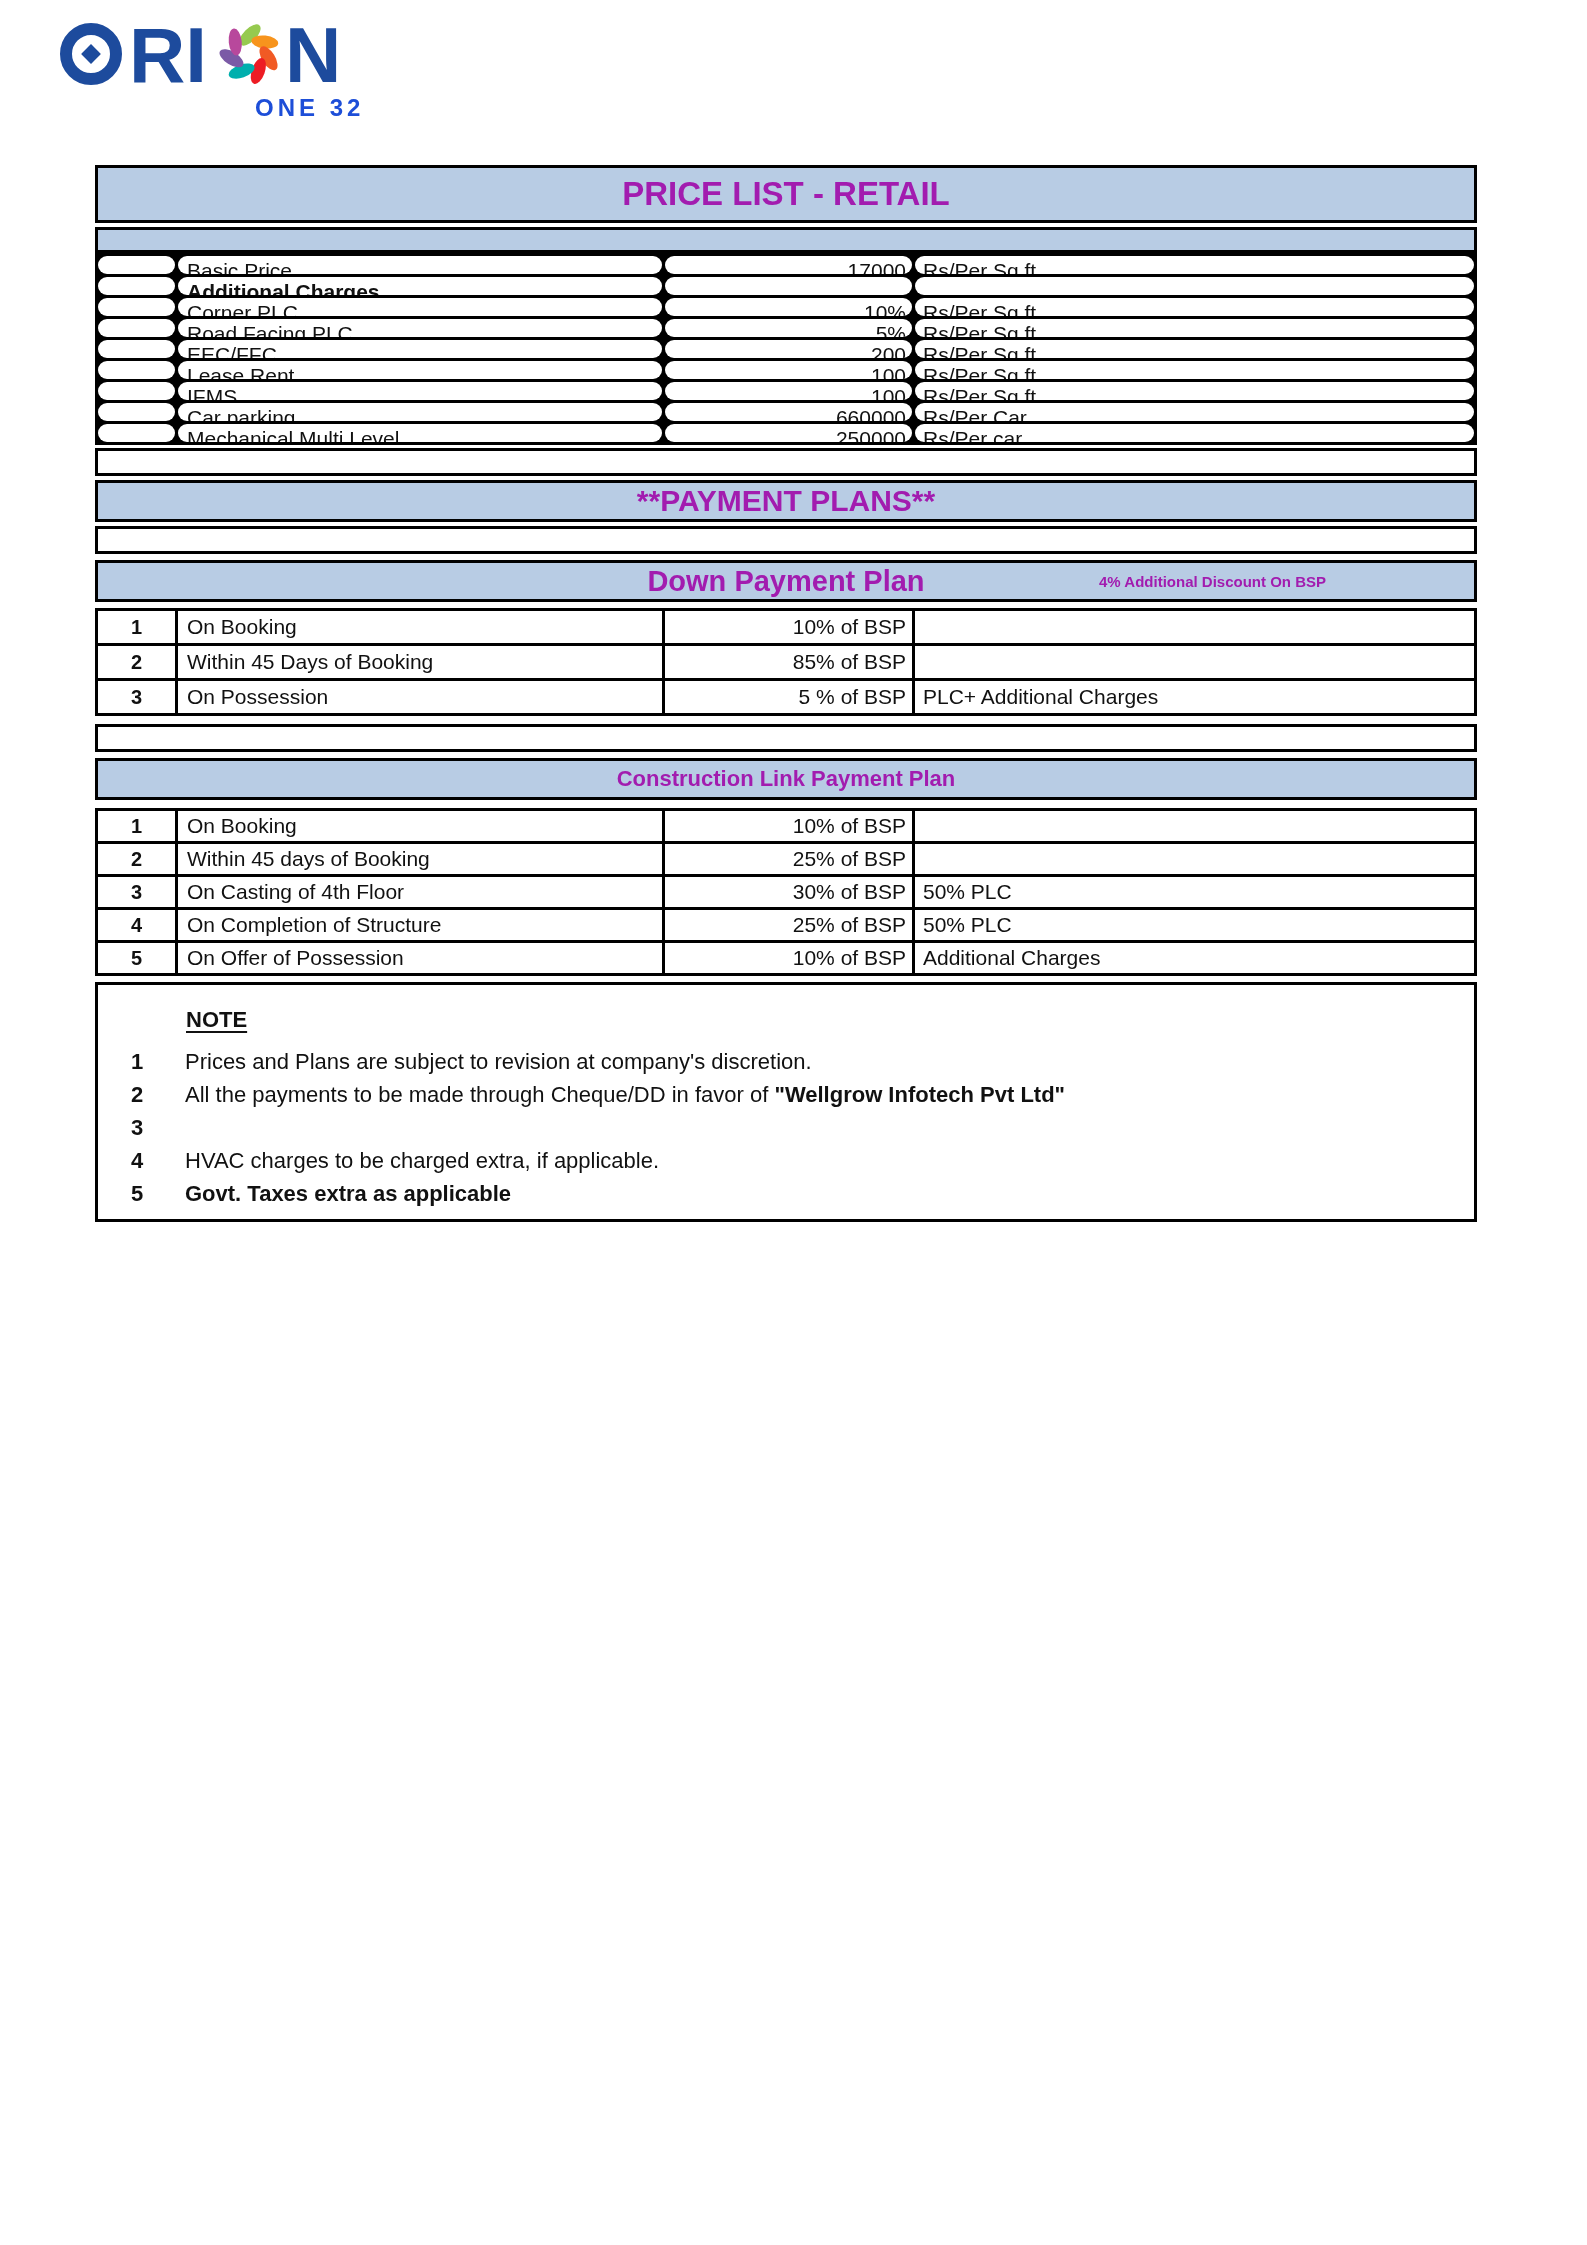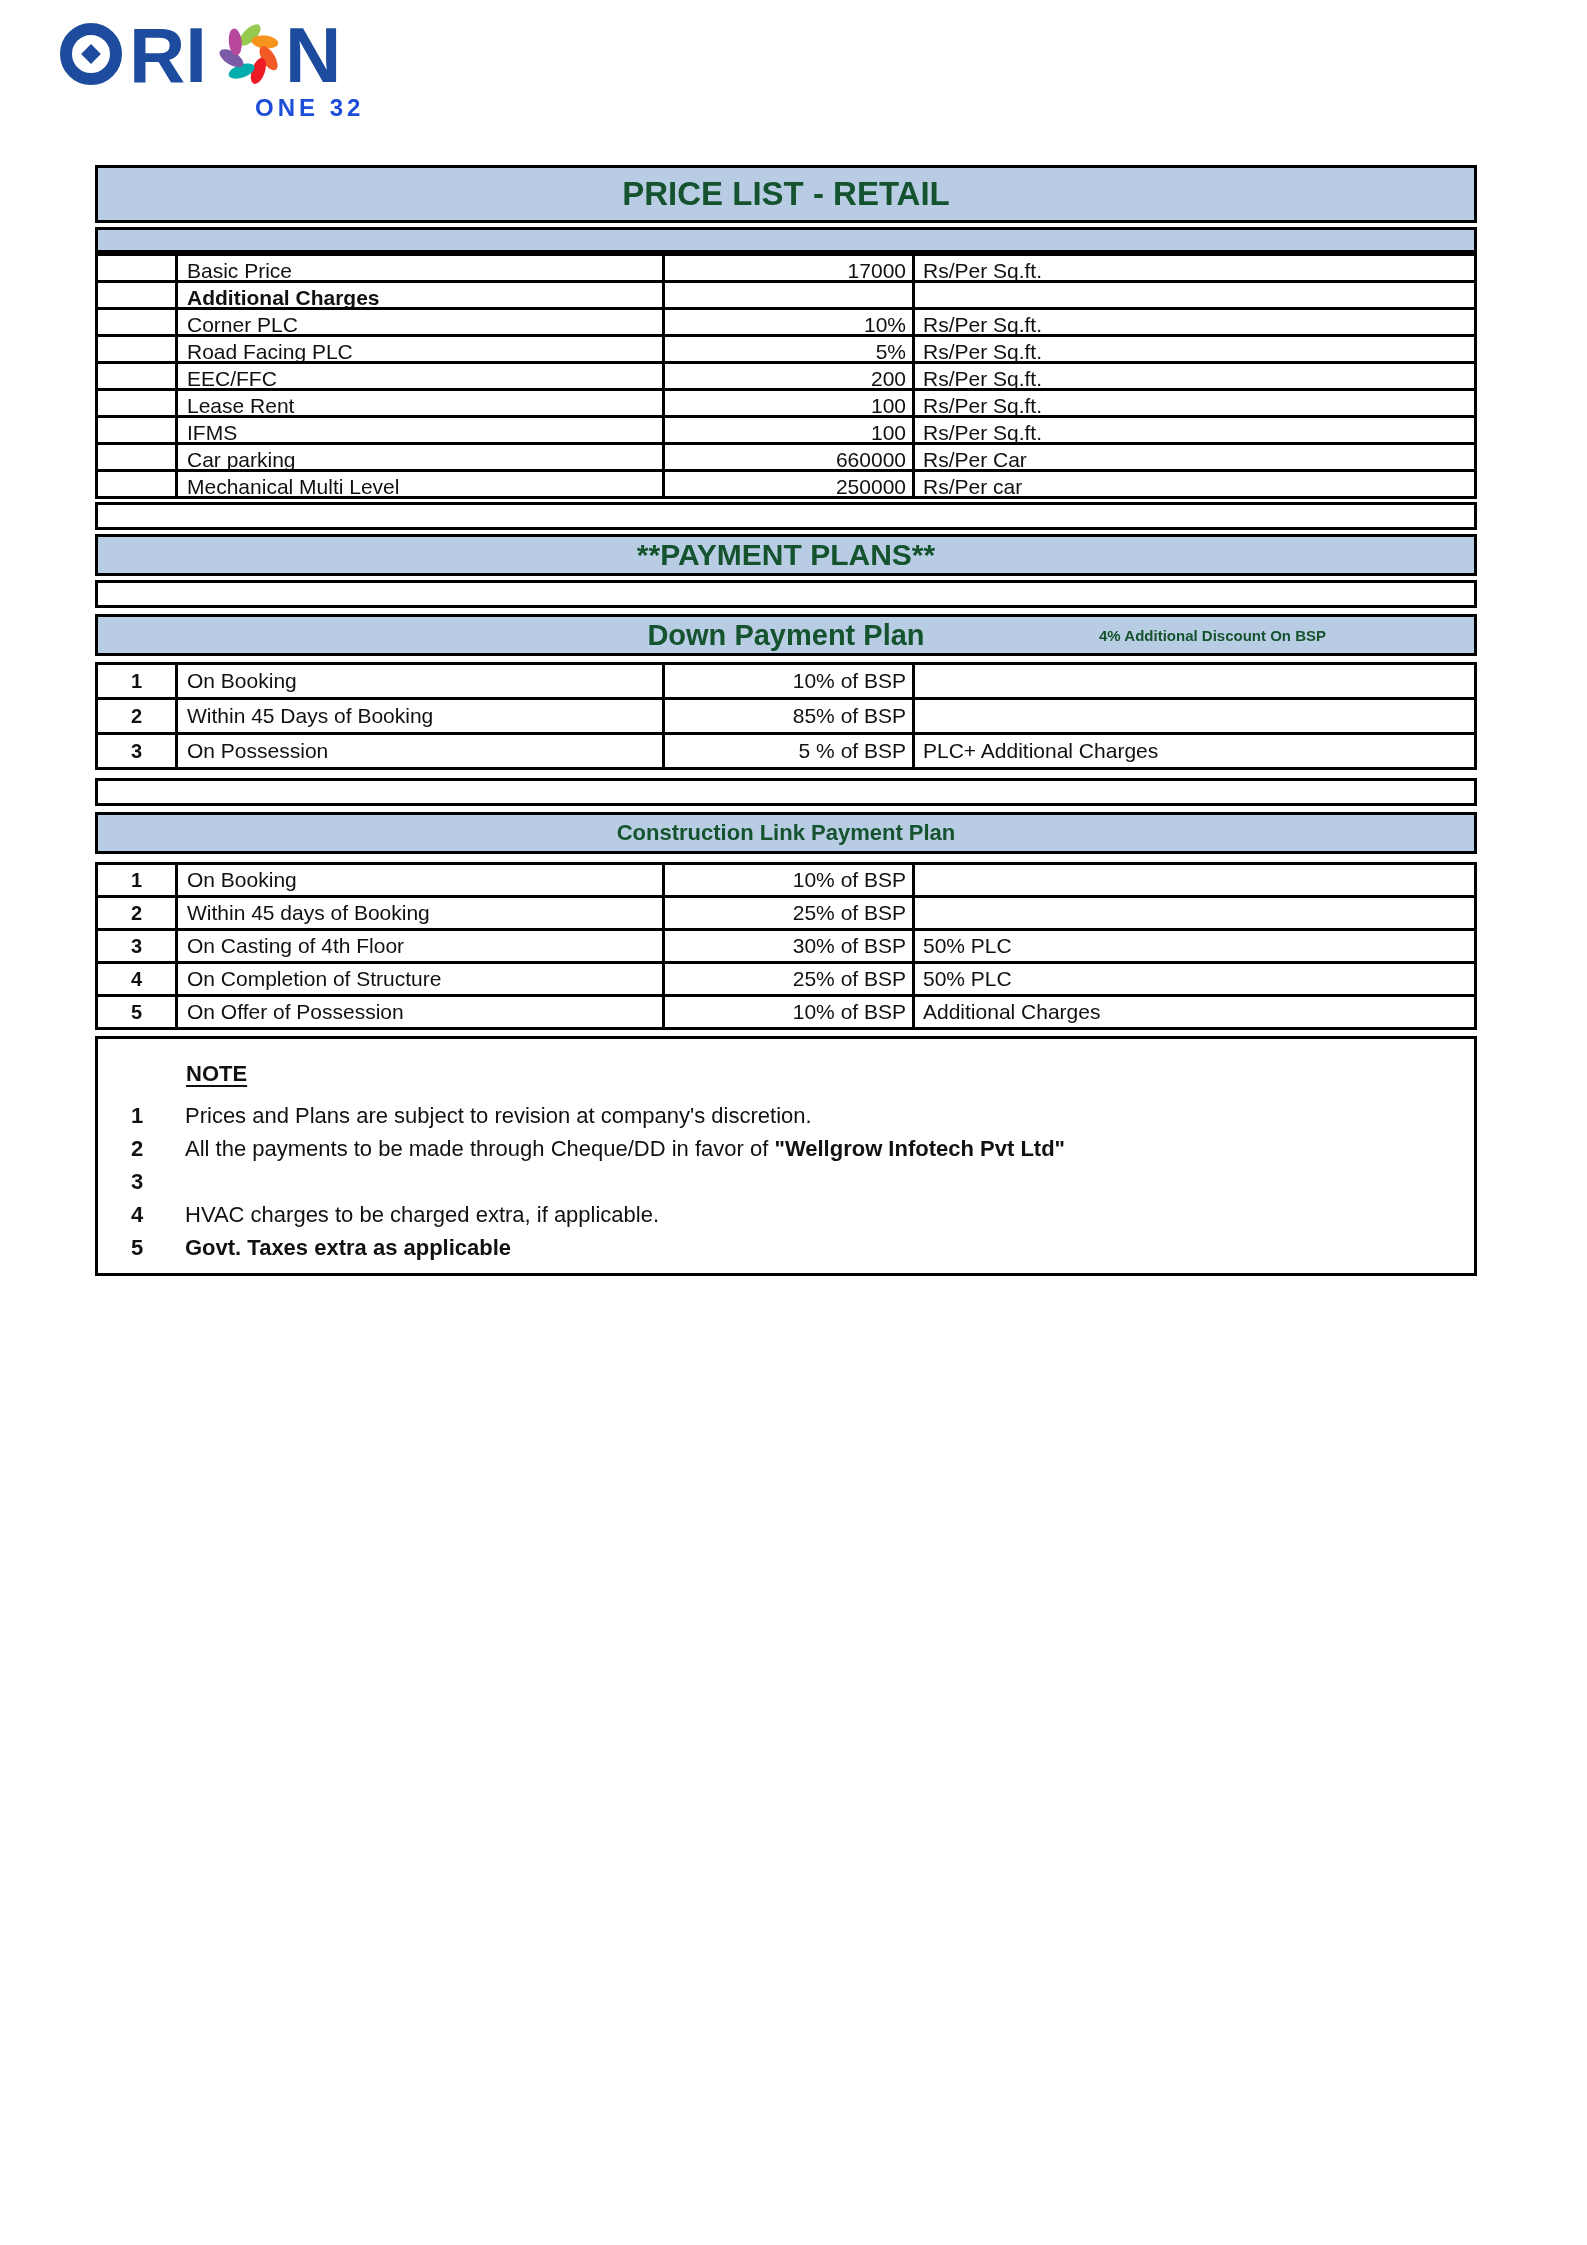--- a/index.html
+++ b/index.html
@@ -11,40 +11,40 @@
   
   .logo{position:absolute;left:57px;top:6px;width:330px;height:120px;}
   .logo-sub{
     position:absolute;left:198px;top:88px;font-size:24px;letter-spacing:4px;
     color:#1d4ed8;font-weight:600;
   }
   
   #sheet{position:absolute;left:95px;top:165px;width:1382px;}
   .band{
     background:#b8cce4;border:3px solid #000;text-align:center;
-    font-weight:bold;color:#14532d;box-sizing:content-box;
+    font-weight:bold;color:#a21caf;box-sizing:content-box;
   }
   .title-band{height:52px;line-height:52px;font-size:33px;}
   .thin-band{margin-top:4px;height:20px;}
   .pp-band{margin-top:4px;height:36px;line-height:36px;font-size:30px;}
   .dp-band{margin-top:6px;height:36px;line-height:36px;font-size:29px;position:relative;}
   .dp-note{position:absolute;right:148px;top:0;height:36px;line-height:38px;font-size:15px;font-weight:bold;}
   .cl-band{margin-top:6px;height:36px;line-height:36px;font-size:22px;}
   .empty-row{margin-top:3px;height:22px;border:3px solid #000;background:#fff;}
   .empty-row.g4{margin-top:4px;}
   .empty-row.g8{margin-top:8px;}
   
   .grid{
     display:grid;grid-template-columns:77px 484px 247px 1fr;gap:3px;
     background:#000;border:3px solid #000;
   }
   .dp-grid{margin-top:6px;}
   .cl-grid{margin-top:8px;}
   .cell{background:#fff;font-size:21px;color:#111;overflow:hidden;white-space:nowrap;}
-  .price-grid .cell{height:24px;line-height:30px;}
+  .price-grid .cell{height:18px;line-height:30px;border-radius:10px;}
   .dp-grid .cell{height:32px;line-height:32px;}
   .cl-grid .cell{height:30px;line-height:30px;}
   .cell.label{padding-left:9px;}
   .cell.value{text-align:right;padding-right:6px;}
   .cell.unit{padding-left:8px;}
   .cell.num{text-align:center;font-weight:bold;font-size:20px;}
   .bold{font-weight:bold;}
   
   .note-box{
     margin-top:6px;border:3px solid #000;height:240px;box-sizing:border-box;

